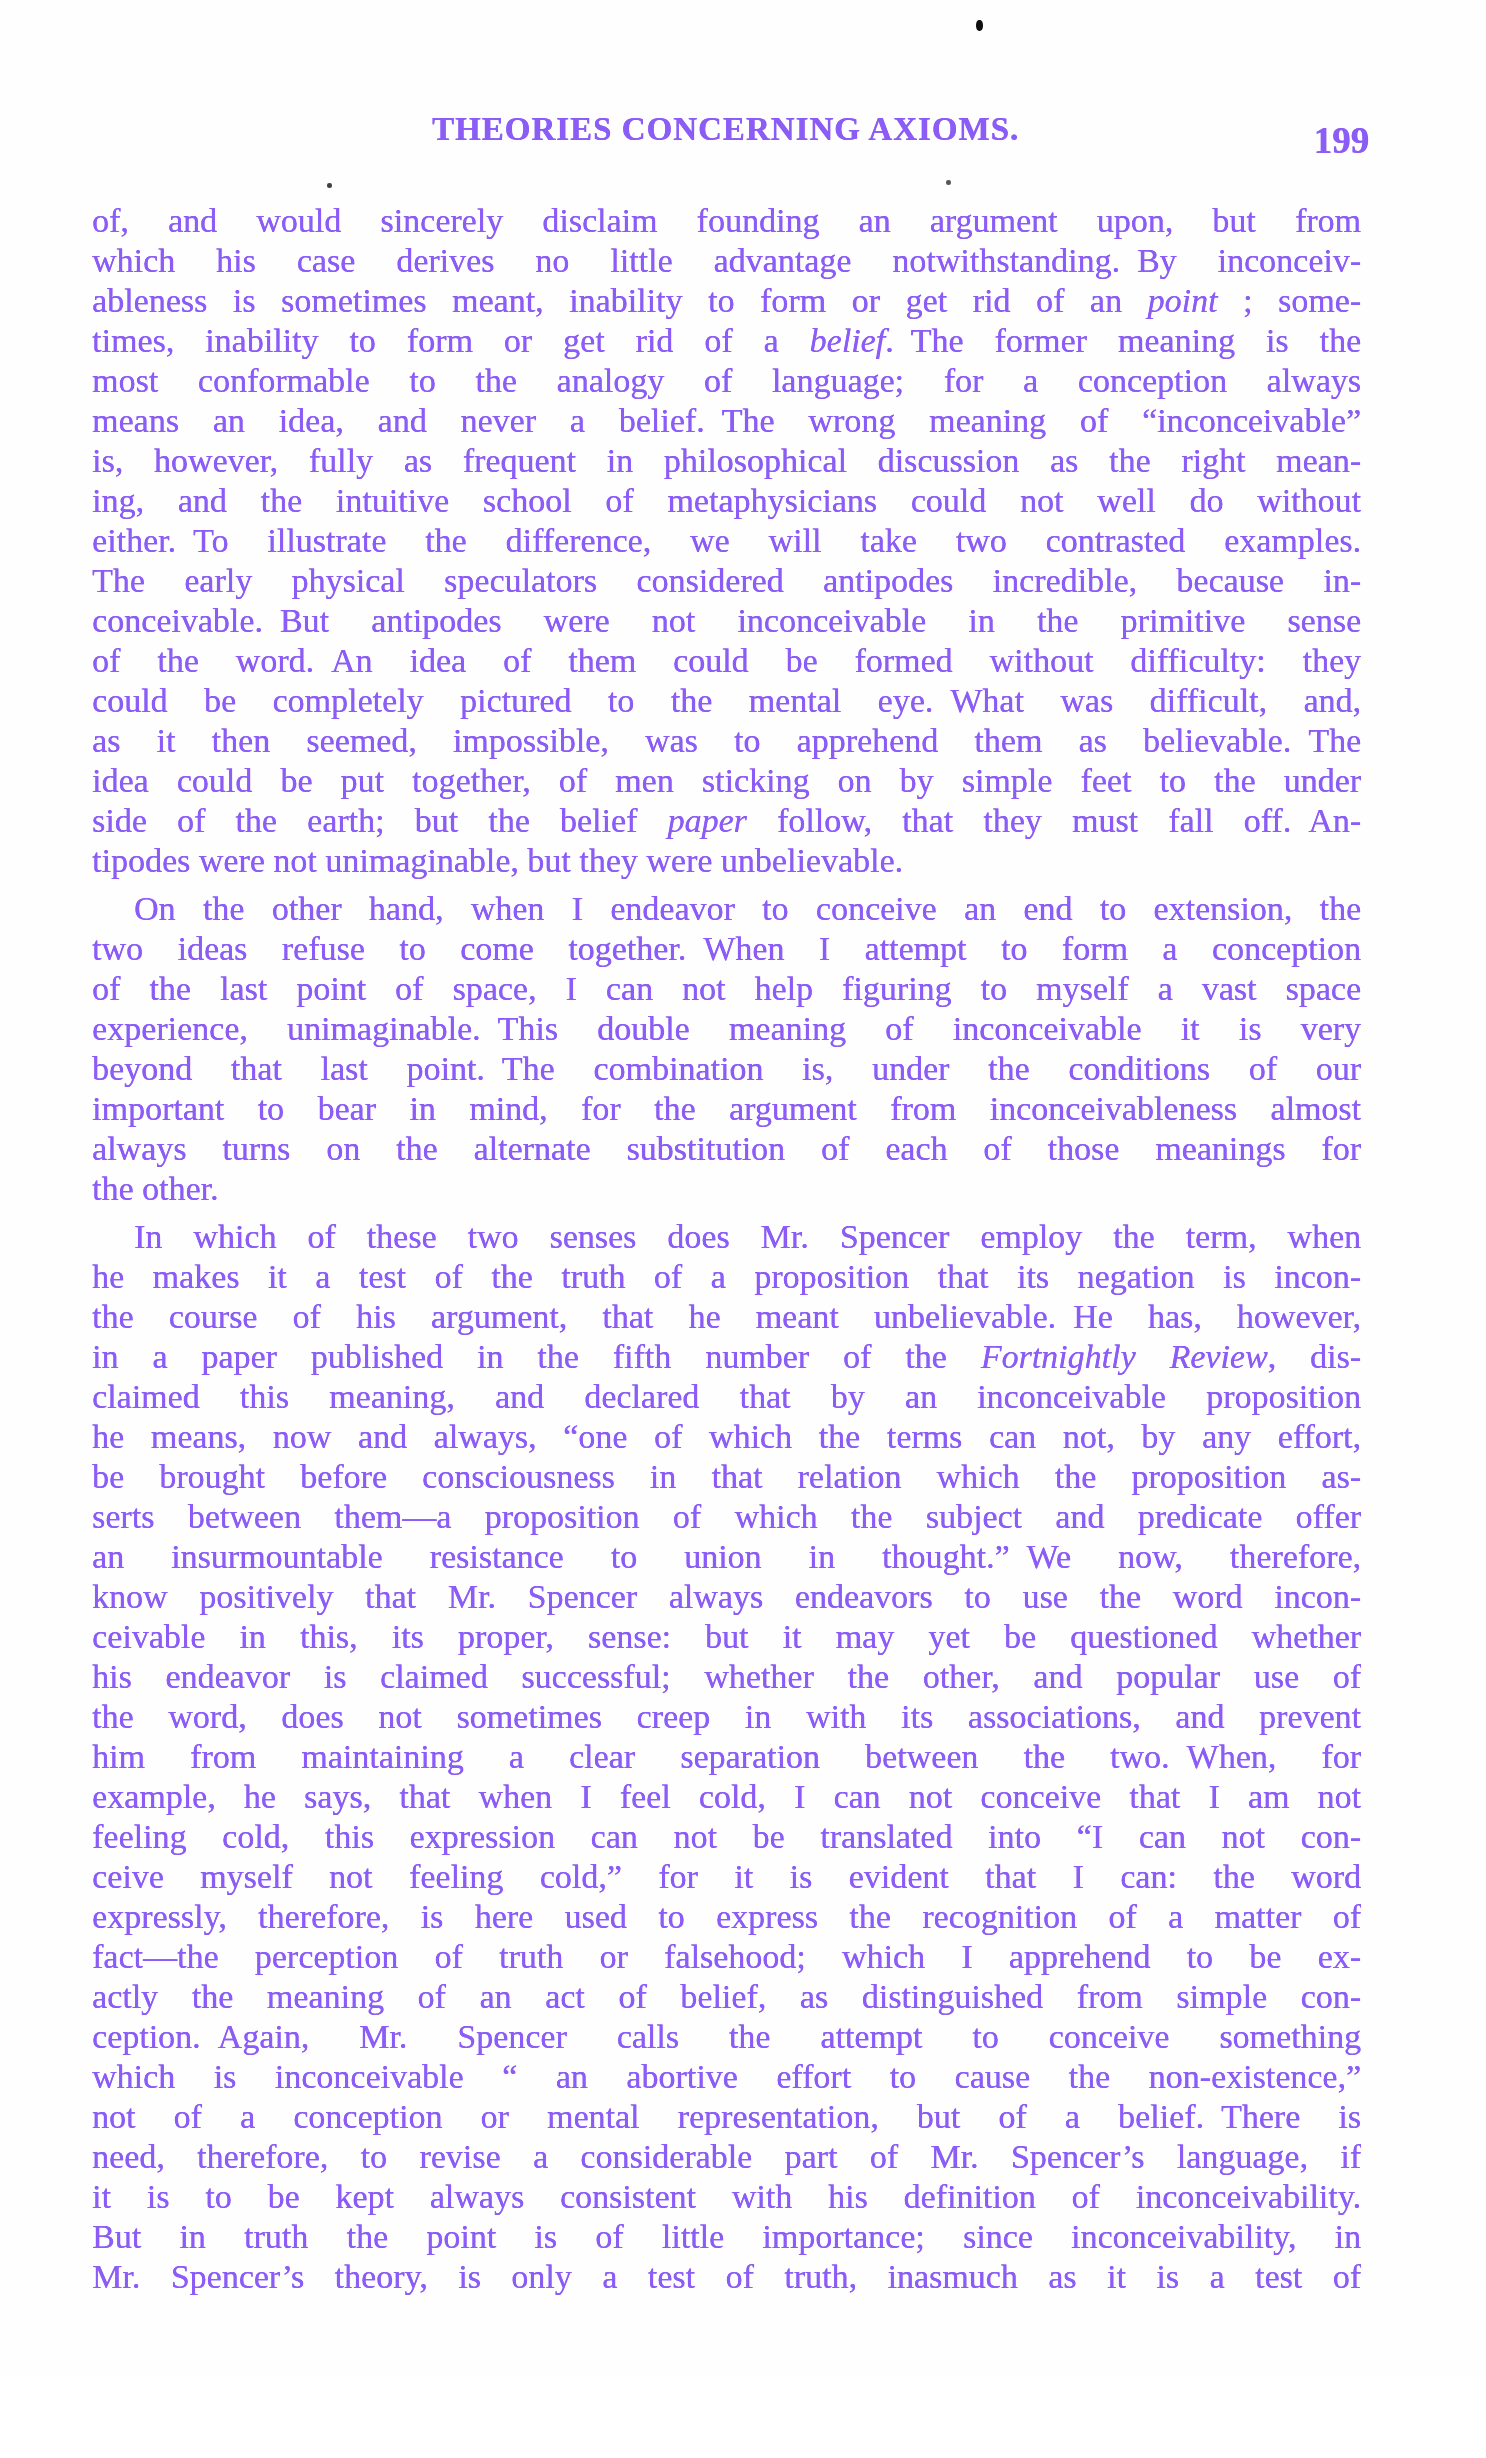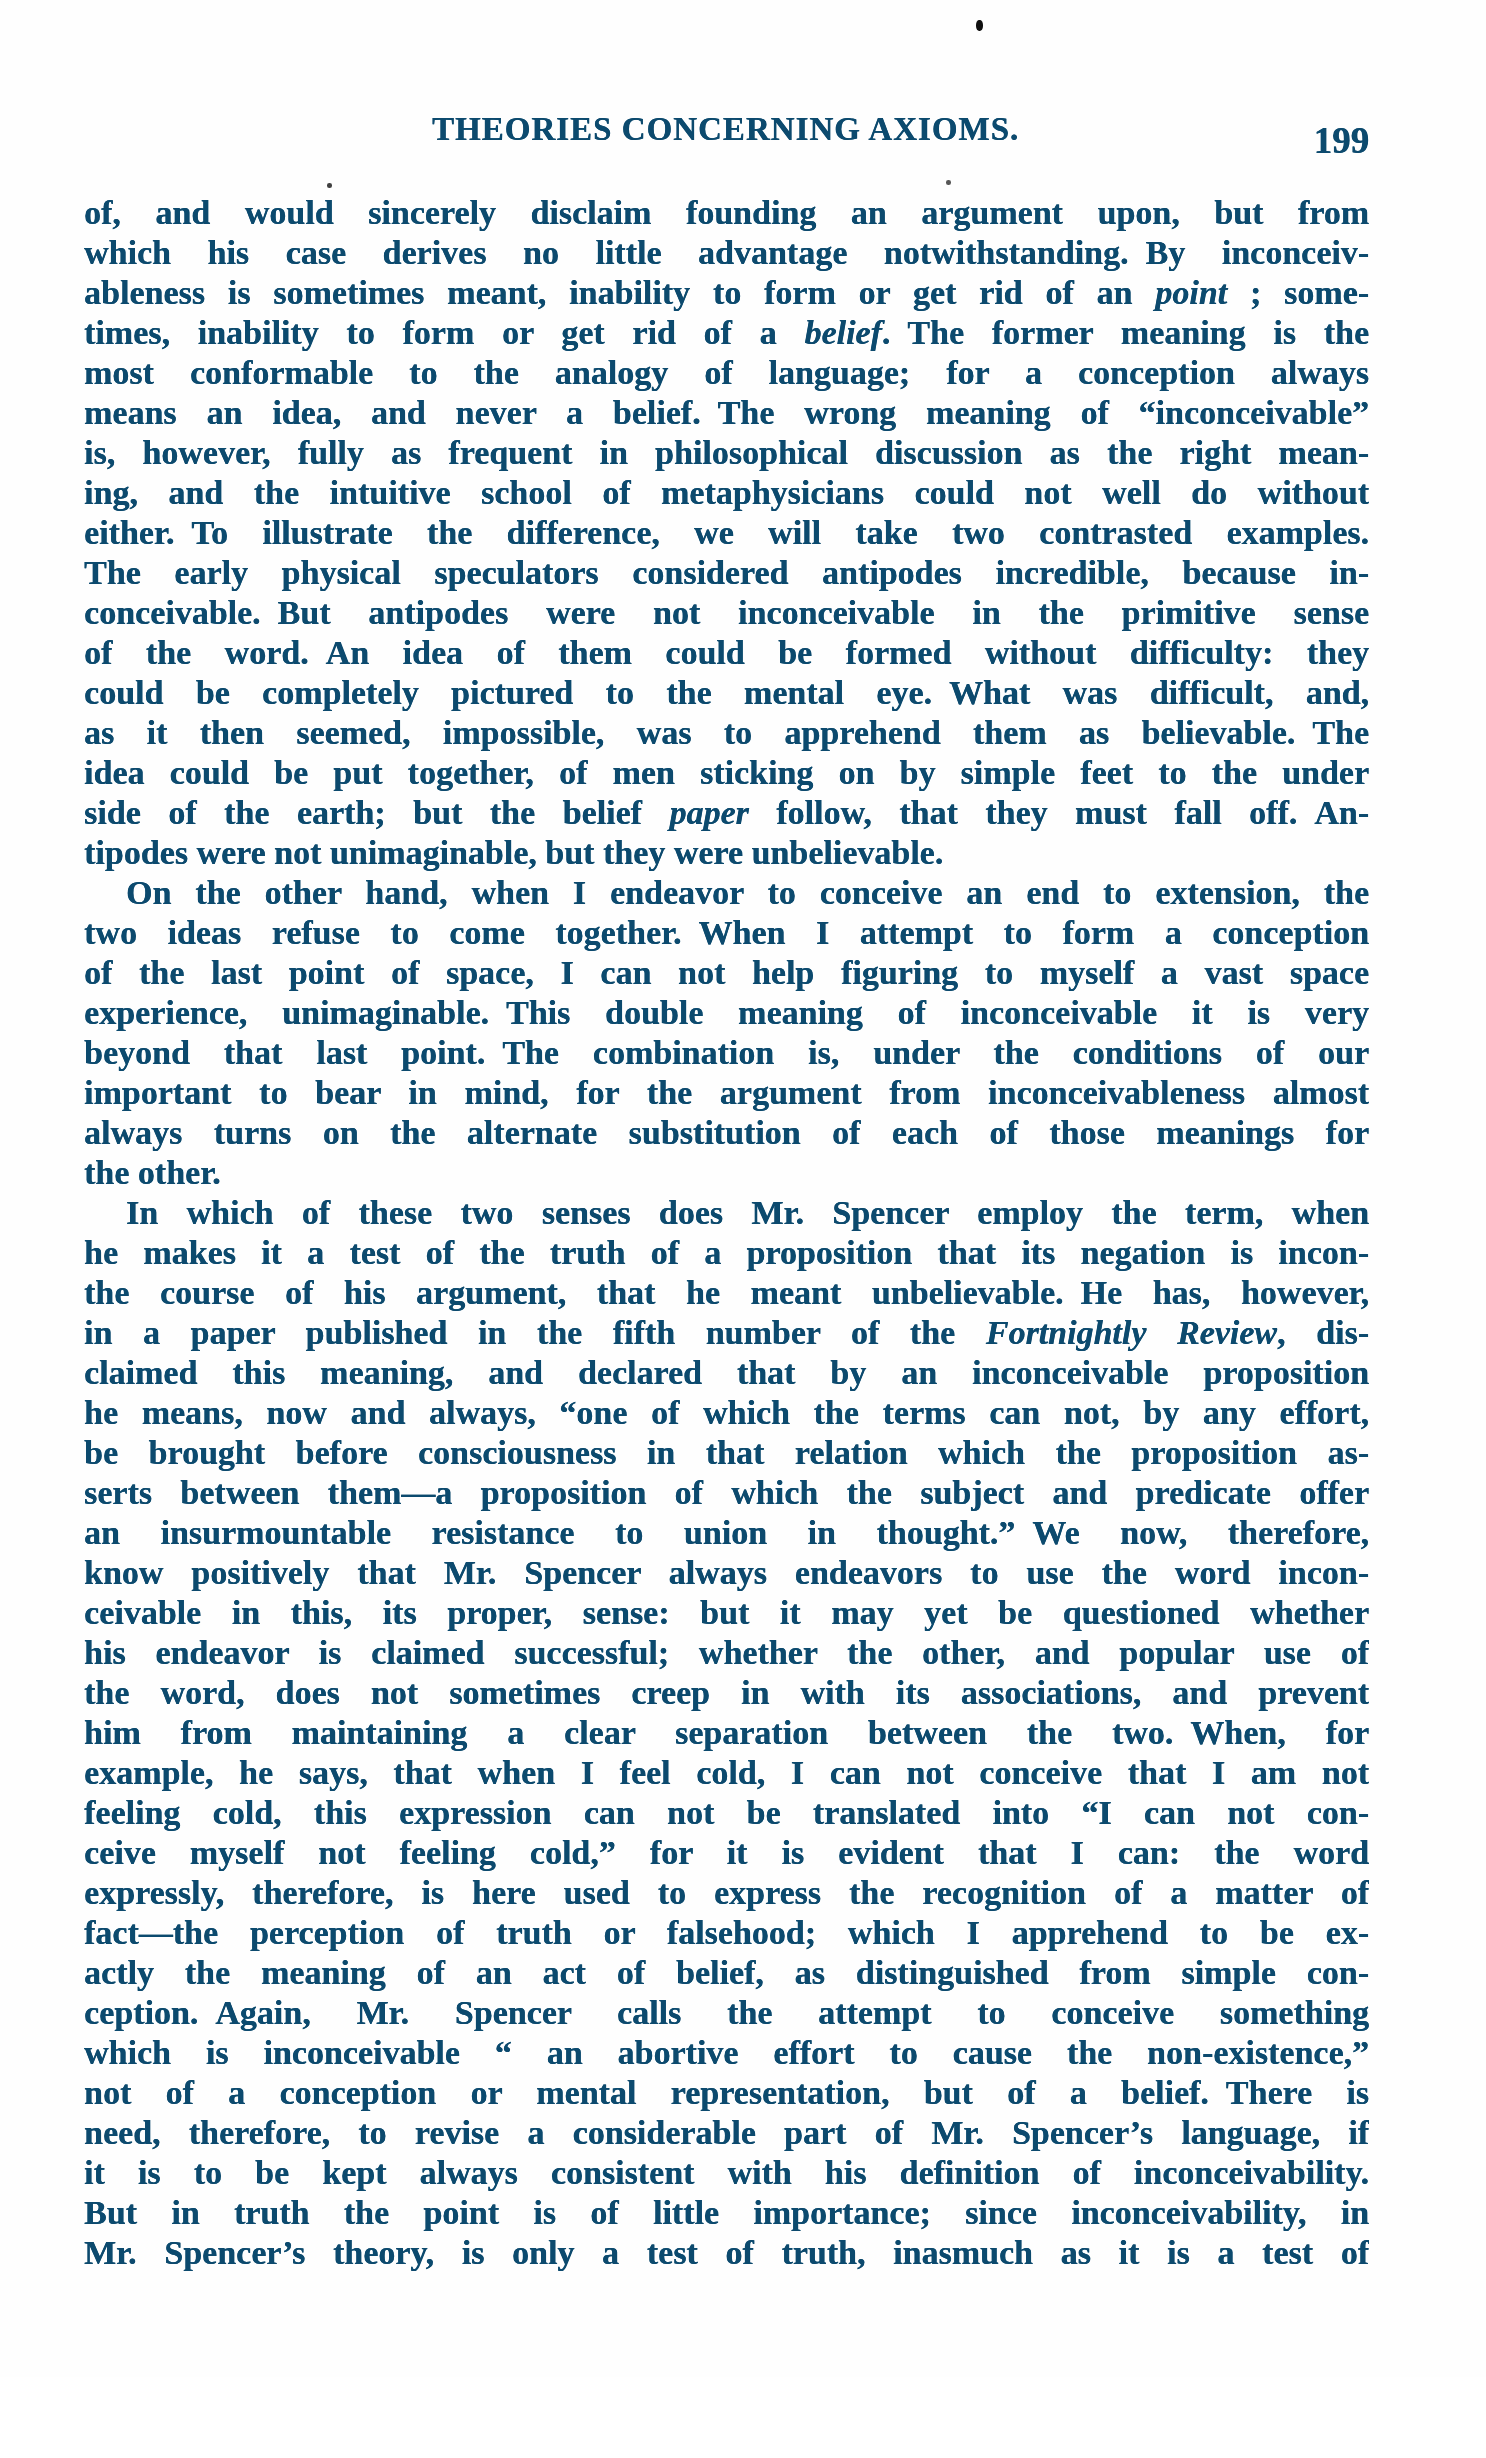--- a/index.html
+++ b/index.html
@@ -3,21 +3,21 @@
 <meta charset="utf-8">
 <style>
   html, body { margin: 0; padding: 0; background: #ffffff; }
   #page {
     position: relative;
     width: 1487px;
     height: 2377px;
     background: #fefefe;
     overflow: hidden;
     font-family: "Liberation Serif", "DejaVu Serif", serif;
-    color: #0c4a6e;
+    color: #8b5cf6;
   }
   
   #running-head {
     position: absolute;
     left: 82px;
     top: 111px;
     width: 1287px;
     height: 44px;
   }
   #page-title {
@@ -38,21 +38,21 @@
     font-weight: 600;
     text-shadow: 0.4px 0 0 currentColor;
   }
   
   #page-body {
     position: absolute;
     left: 84px;
     top: 193px;
     width: 1285px;
   }
-  .para { margin: 0; padding: 0; font-weight: bold; }
+  .para { margin: 8px; padding: 0; }
   .line {
     height: 40px;
     line-height: 40px;
     font-size: 34px;
     text-align: justify;
     text-align-last: justify;
     overflow: hidden;
     white-space: normal;
     text-shadow: 0.3px 0 0 currentColor;
   }

